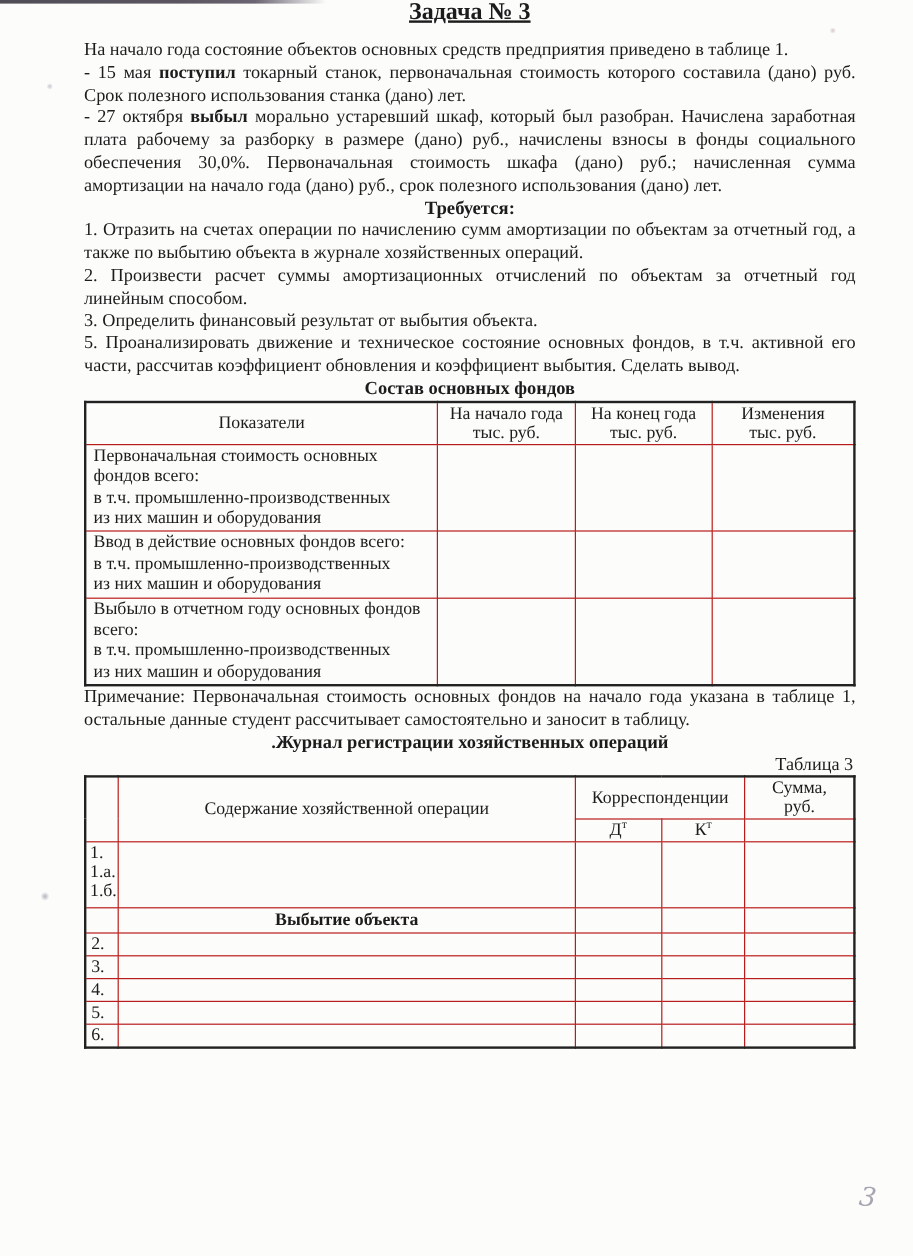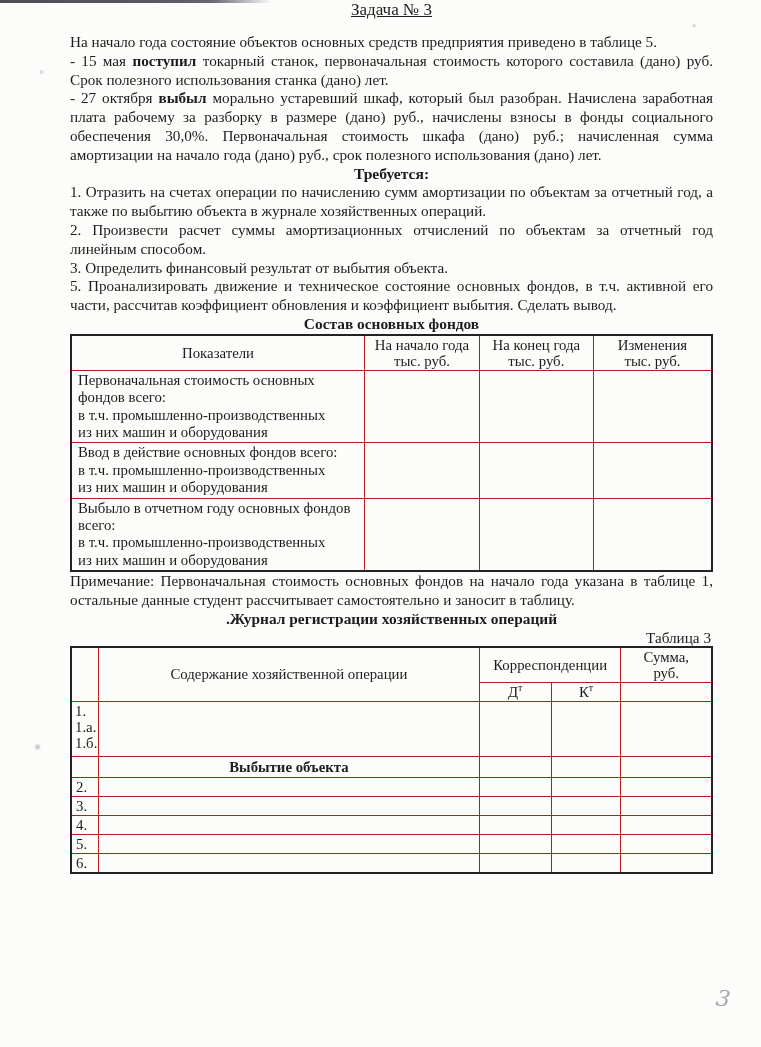--- a/index.html
+++ b/index.html
@@ -28,22 +28,22 @@
   .speck { position: absolute; border-radius: 50%; }
   .speck-1 { left: 34px; top: 743px; width: 7px; height: 8px;
     background: radial-gradient(circle, #b4b4bf 0%, rgba(180,180,191,0) 70%); }
   .speck-2 { left: 39px; top: 69px; width: 5px; height: 6px;
     background: radial-gradient(circle, #c6c6cf 0%, rgba(198,198,207,0) 70%); }
   .speck-3 { left: 691px; top: 23px; width: 6px; height: 5px;
     background: radial-gradient(circle, #d8c6cc 0%, rgba(216,198,204,0) 70%); }
 
   .title {
     margin: 72px 0 0 0;
-    font-size: 17px;
-    font-weight: normal;
+    font-size: 20px;
+    font-weight: bold;
     text-align: center;
     text-decoration: underline;
     line-height: 20px;
   }
   .intro { margin-top: 13px; }
   .req-heading {
     margin-top: 5px;
     font-size: 15.6px;
   }
   .caption1 { margin-top: 4px; font-size: 15.4px; }
@@ -101,21 +101,21 @@
 <div class="page">
 
   <div class="scan-strip"></div>
   <div class="speck speck-1"></div>
   <div class="speck speck-2"></div>
   <div class="speck speck-3"></div>
 
   <p class="title">Задача № 3</p>
 
   <div class="intro">
-    <p class="just">На начало года состояние объектов основных средств предприятия приведено в таблице 5.</p>
+    <p class="just">На начало года состояние объектов основных средств предприятия приведено в таблице 1.</p>
     <p class="just"><span>- 15 мая </span><span class="b">поступил</span><span> токарный станок, первоначальная стоимость которого составила (дано) руб. Срок полезного использования станка (дано) лет.</span></p>
     <p class="just"><span>- 27 октября </span><span class="b">выбыл</span><span> морально устаревший шкаф, который был разобран. Начислена заработная плата рабочему за разборку в размере (дано) руб., начислены взносы в фонды социального обеспечения 30,0%. Первоначальная стоимость шкафа (дано) руб.; начисленная сумма амортизации на начало года (дано) руб., срок полезного использования (дано) лет.</span></p>
   </div>
 
   <p class="center b req-heading">Требуется:</p>
 
   <div>
     <p class="just">1. Отразить на счетах операции по начислению сумм амортизации по объектам за отчетный год, а также по выбытию объекта в журнале хозяйственных операций.</p>
     <p class="just">2. Произвести расчет суммы амортизационных отчислений по объектам за отчетный год линейным способом.</p>
     <p class="just">3. Определить финансовый результат от выбытия объекта.</p>

